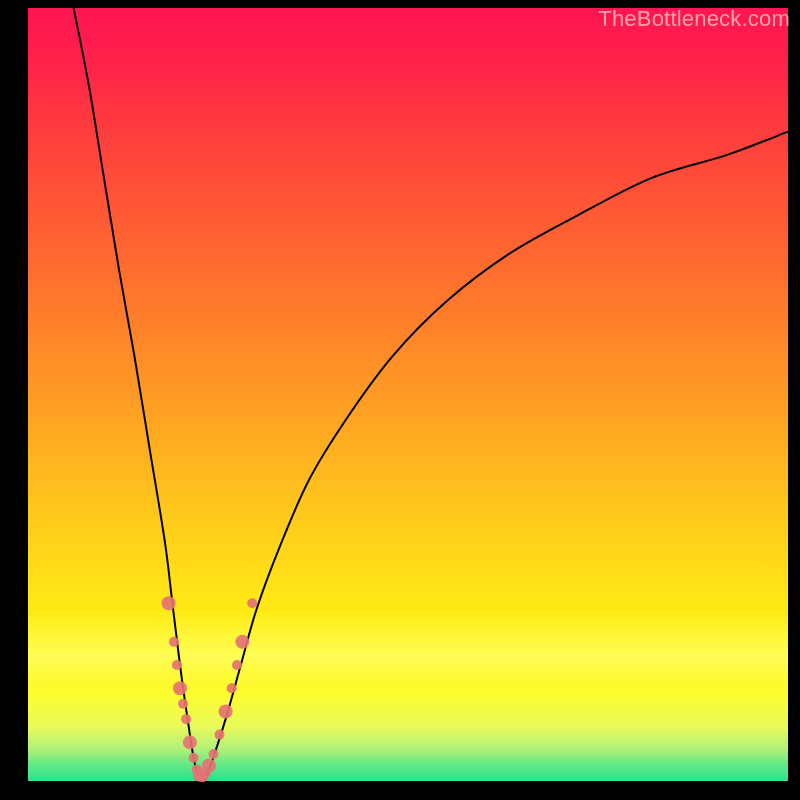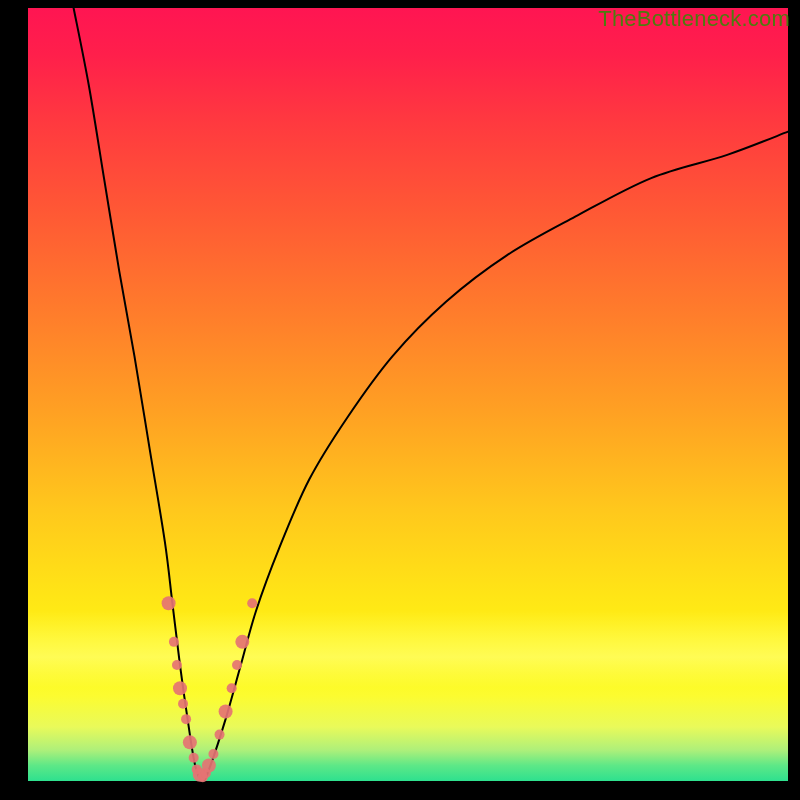--- a/index.html
+++ b/index.html
@@ -55,21 +55,21 @@
       rgba(255,255,120,0.45) 40%,
       rgba(255,255,140,0.55) 60%,
       rgba(255,255,120,0) 100%
     );
     pointer-events: none;
   }
   .watermark {
     position: absolute;
     top: 6px;
     right: 10px;
-    color: #4d7c0f;
+    color: #fca5a5;
     font-size: 22px;
     font-weight: 500;
     letter-spacing: 0.2px;
     pointer-events: none;
     user-select: none;
     text-align: right;
   }
   svg.curve {
     position: absolute;
     left: 0;

